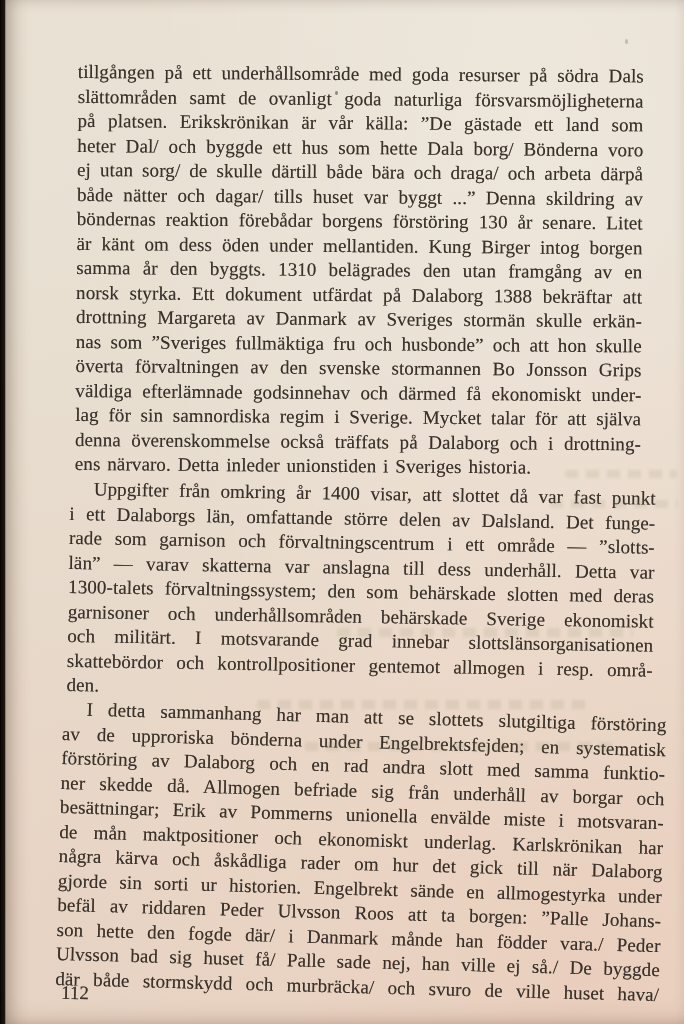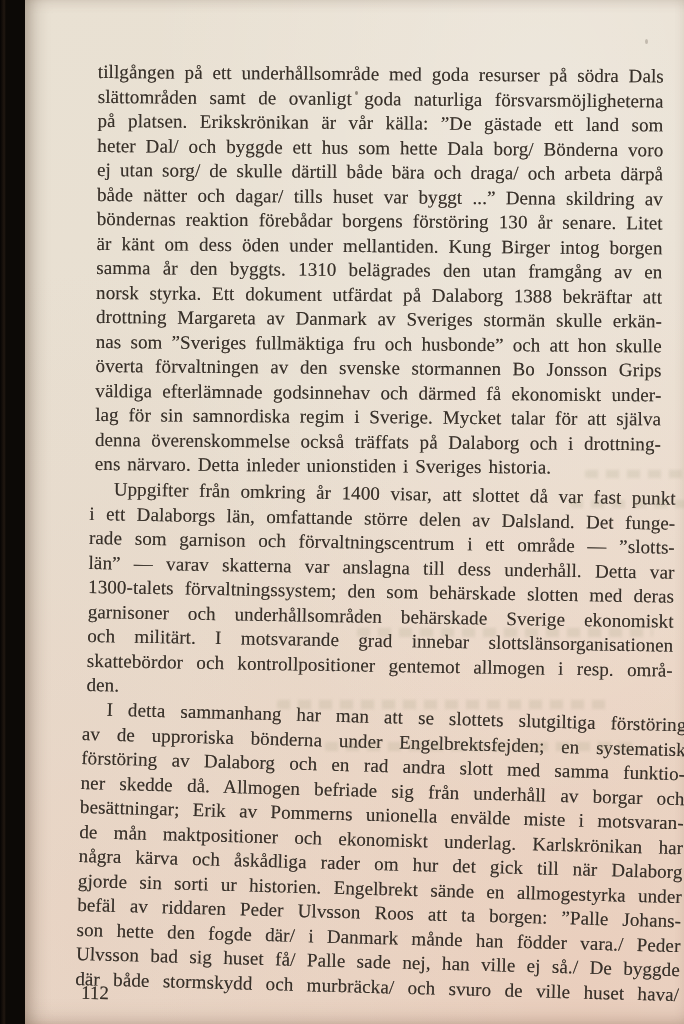--- a/index.html
+++ b/index.html
@@ -21,21 +21,20 @@
     background:
       radial-gradient(ellipse at 78% 12%, rgba(255,255,255,0.22), rgba(255,255,255,0) 55%),
       radial-gradient(ellipse at 85% 96%, rgba(233,193,172,0.40), rgba(233,193,172,0) 55%),
       radial-gradient(ellipse at 10% 90%, rgba(226,196,178,0.35), rgba(226,196,178,0) 50%),
       linear-gradient(158deg, #e9e1d3 0%, #e8dfd1 40%, #ebdccd 72%, #e9d6c7 100%);
     box-shadow:
       inset 14px 0 20px -10px rgba(62,42,26,0.40),
       inset -6px 0 14px -10px rgba(120,90,70,0.18),
       inset 0 -16px 26px -18px rgba(110,70,50,0.30),
       inset 0 10px 18px -14px rgba(120,95,75,0.18);
-    margin-left: 20px;
   }
   .content {
     position: absolute;
     left: 58px; top: 60px;
     color: #38312a;
     font-size: 19px;
     line-height: 24.5px;
     letter-spacing: 0.1px;
     word-spacing: 2px;
     text-shadow: 0 0 0.5px rgba(56,49,42,0.55);

